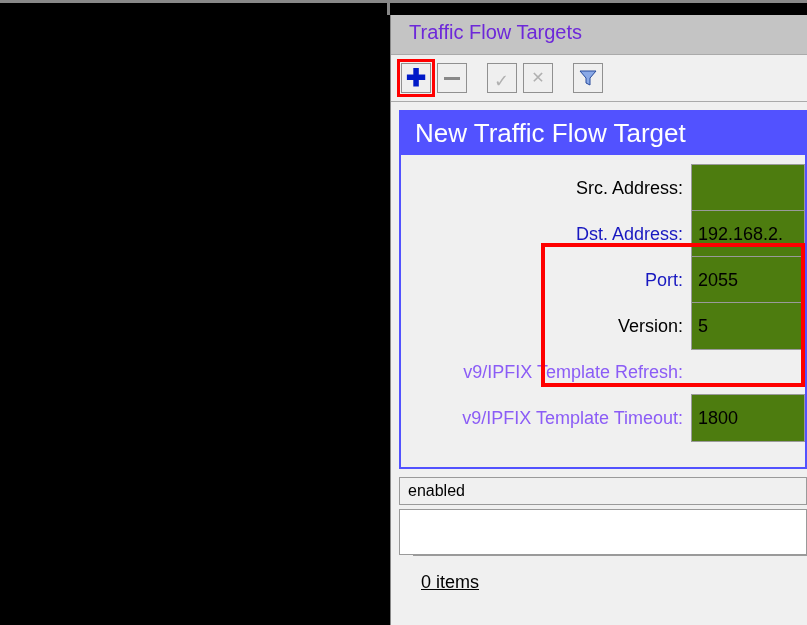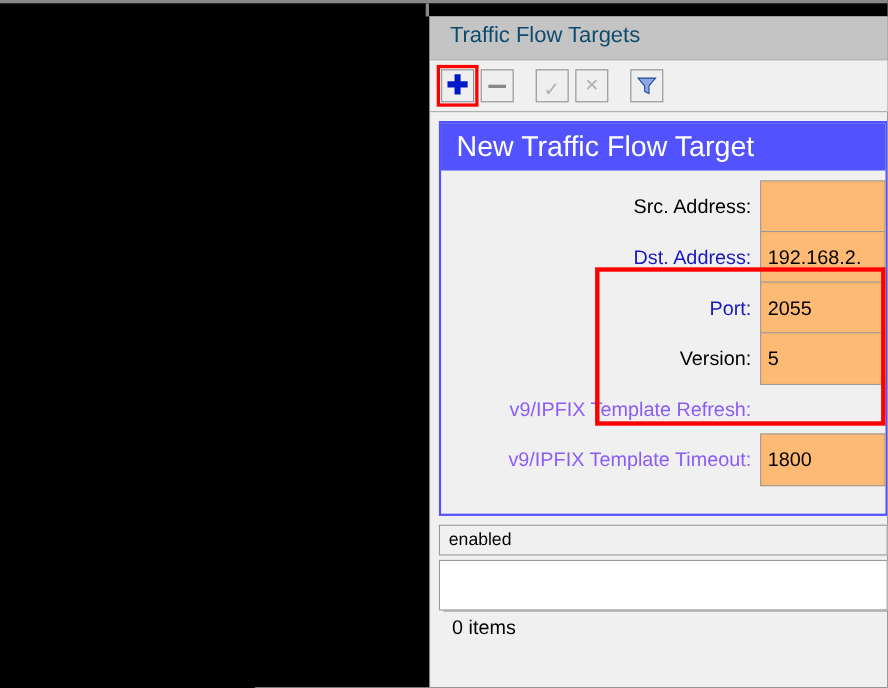--- a/index.html
+++ b/index.html
@@ -29,21 +29,21 @@
     right: 0;
     bottom: 0;
     background: #f0f0f0;
     border-left: 1px solid #888;
     display:flex;
     flex-direction:column;
   }
 
   .titlebar {
     background: #c4c4c4;
-    color: #0c4a6e;
+    color: #6d28d9;
     font-size: 20px;
     padding: 6px 12px 10px 18px;
     border-bottom:1px solid #aaa;
     text-align:left;
     white-space:nowrap;
   }
 
   .toolbar {
     background:#f0f0f0;
     padding: 8px 10px;
@@ -119,21 +119,21 @@
     white-space:nowrap;
   }
   .form-row label.blue { color:#1818c0;text-align:right; }
   .form-row label.grey { color:#8b5cf6; }
   .form-row input{
     flex:1;
     height:48px;
     font-size:18px;
     border:1px solid #9a9a9a;
     padding:2px 6px;
-    background:#fdba74;
+    background:#4d7c0f;
     min-width:0;
   }
   .red-box {
     position:absolute;
     border:4px solid red;
     pointer-events:none;
   }
 
   .status-row {
     border:1px solid #9a9a9a;
@@ -143,23 +143,24 @@
     background:#f0f0f0;
   }
   .list-area{
     background:#fff;
     border:1px solid #9a9a9a;
     margin:4px 0 0 8px;
     height:46px;
   }
   .footer {
     border-top:1px solid #9a9a9a;
-    margin-left:12px;
-    padding:4px 8px 6px;
+    margin-left:22px;
+    padding:16px 8px 6px;
     font-size:18px;
+    text-decoration:underline;
   }
 </style>
 </head>
 <body>
 
 <div class="top-divider"></div>
 
 <div class="panel">
 
   <div class="titlebar">Traffic Flow Targets</div>

